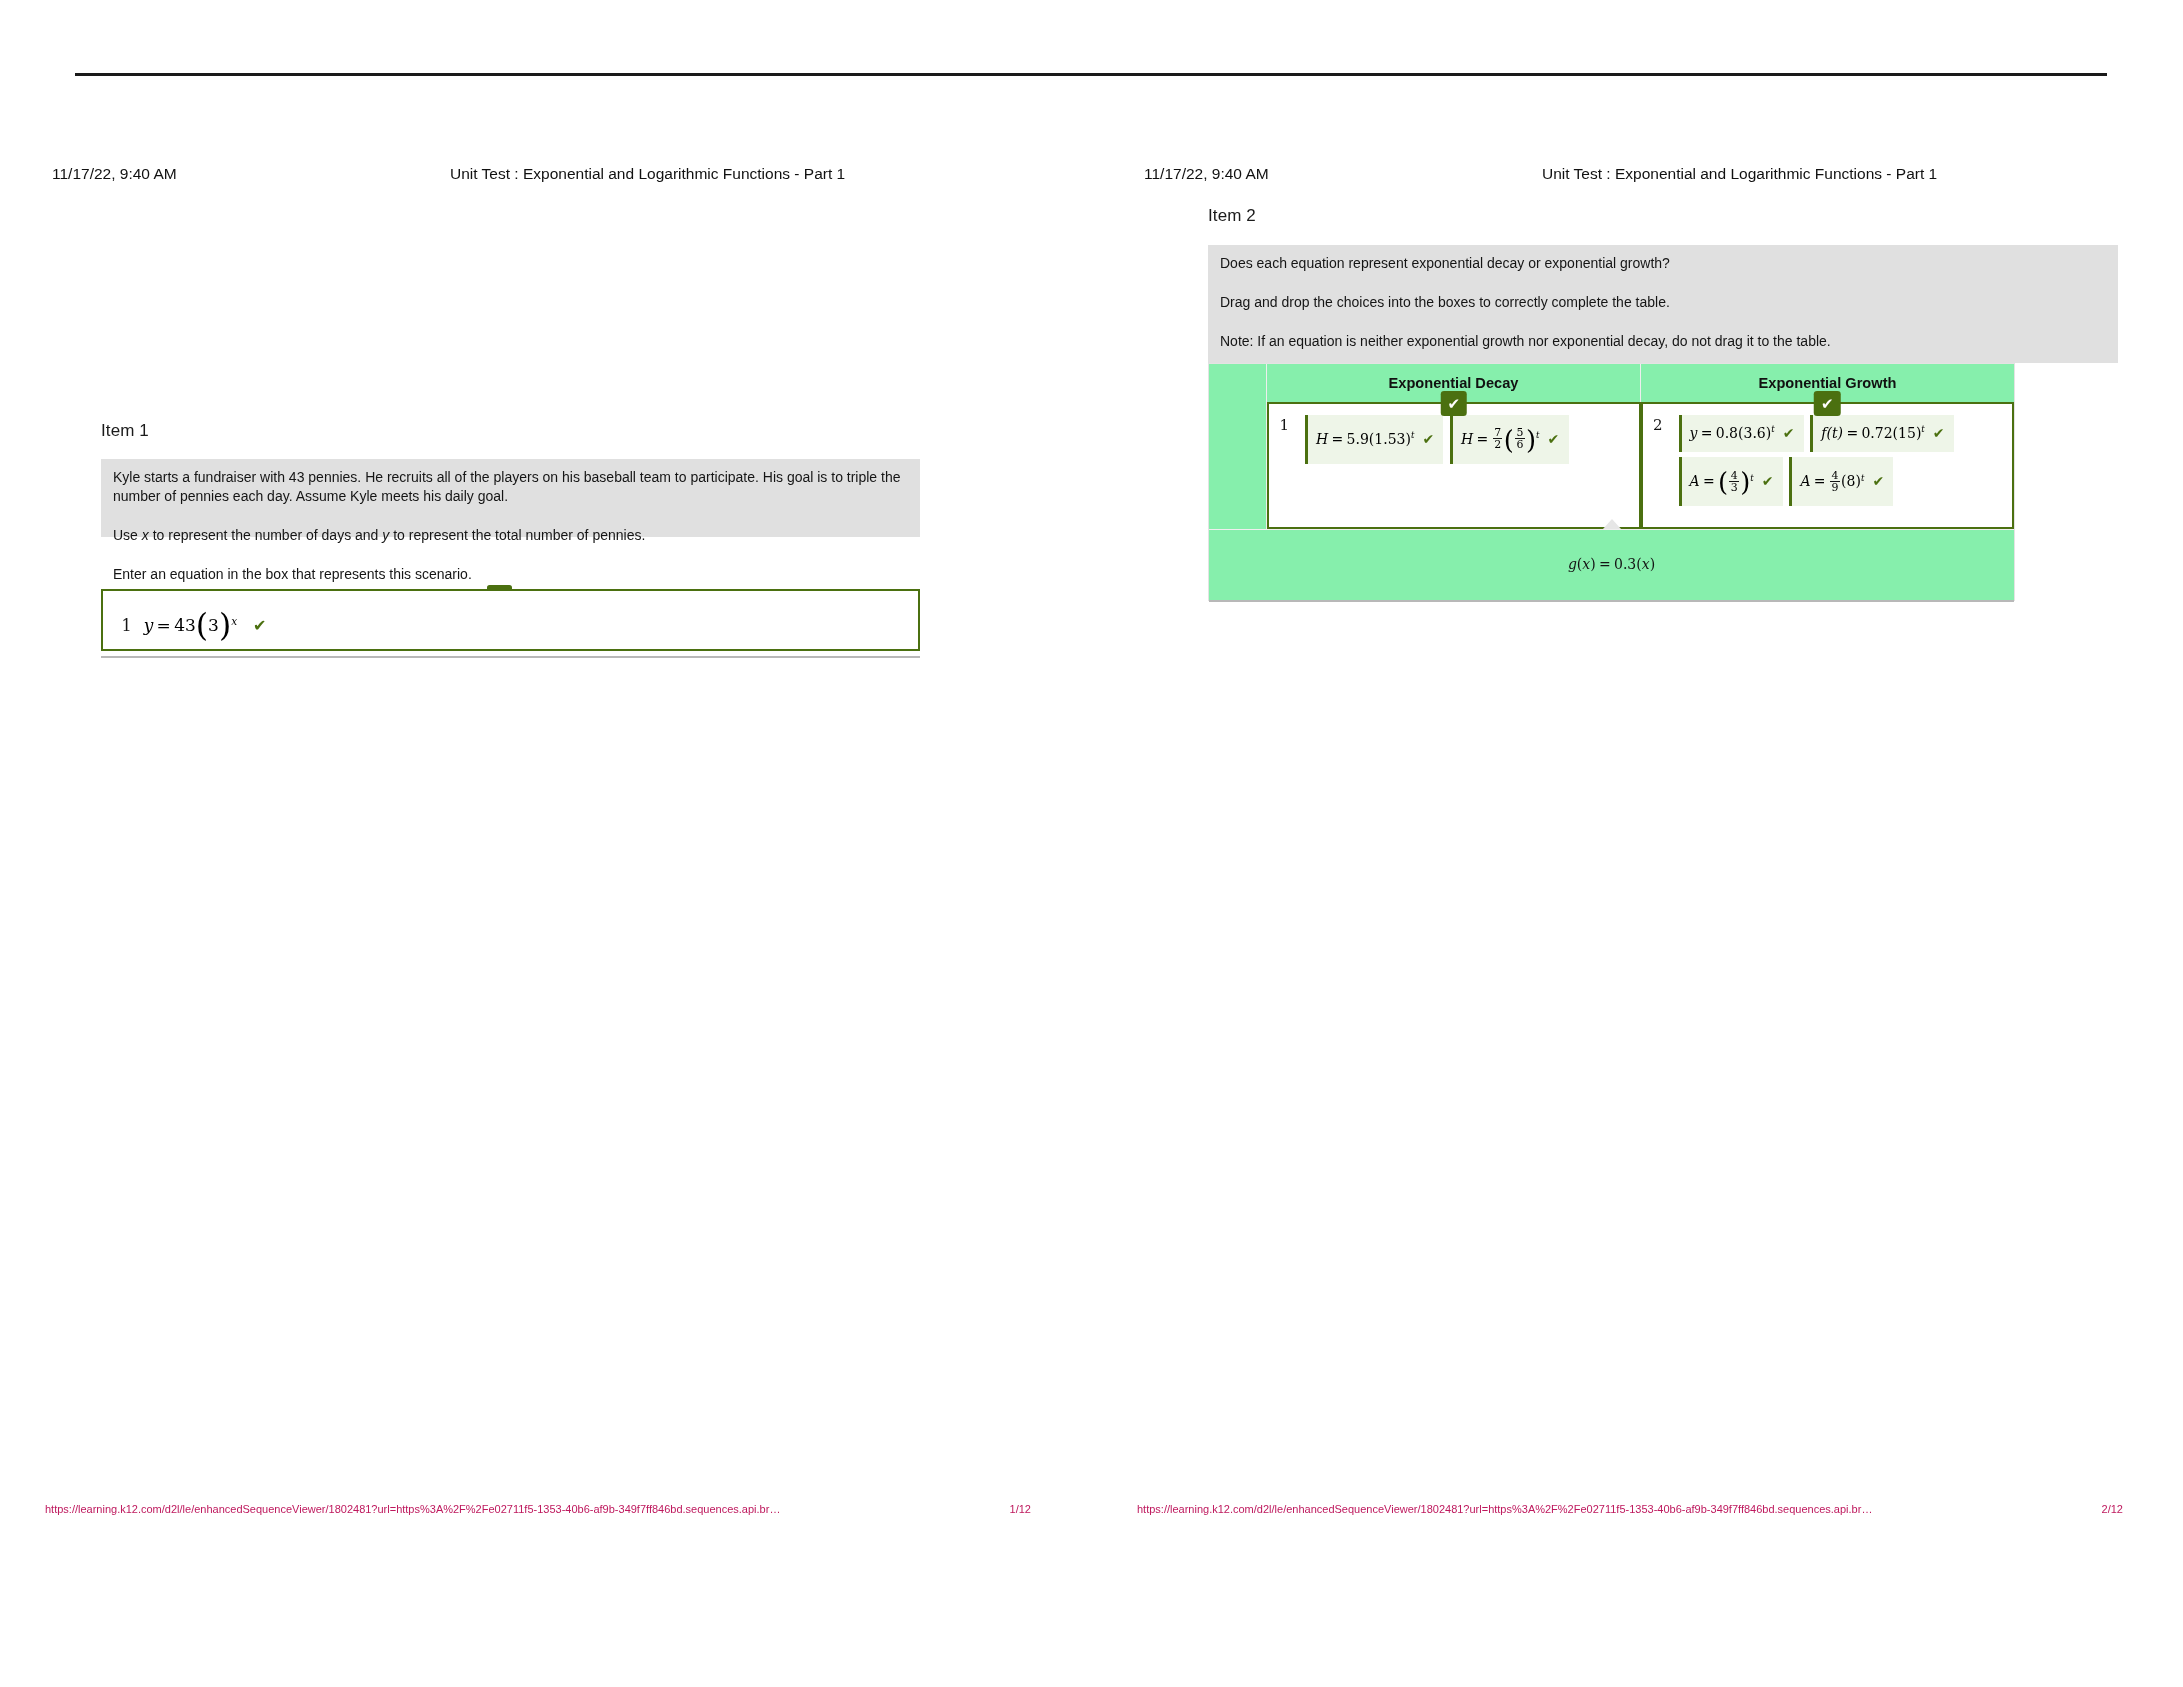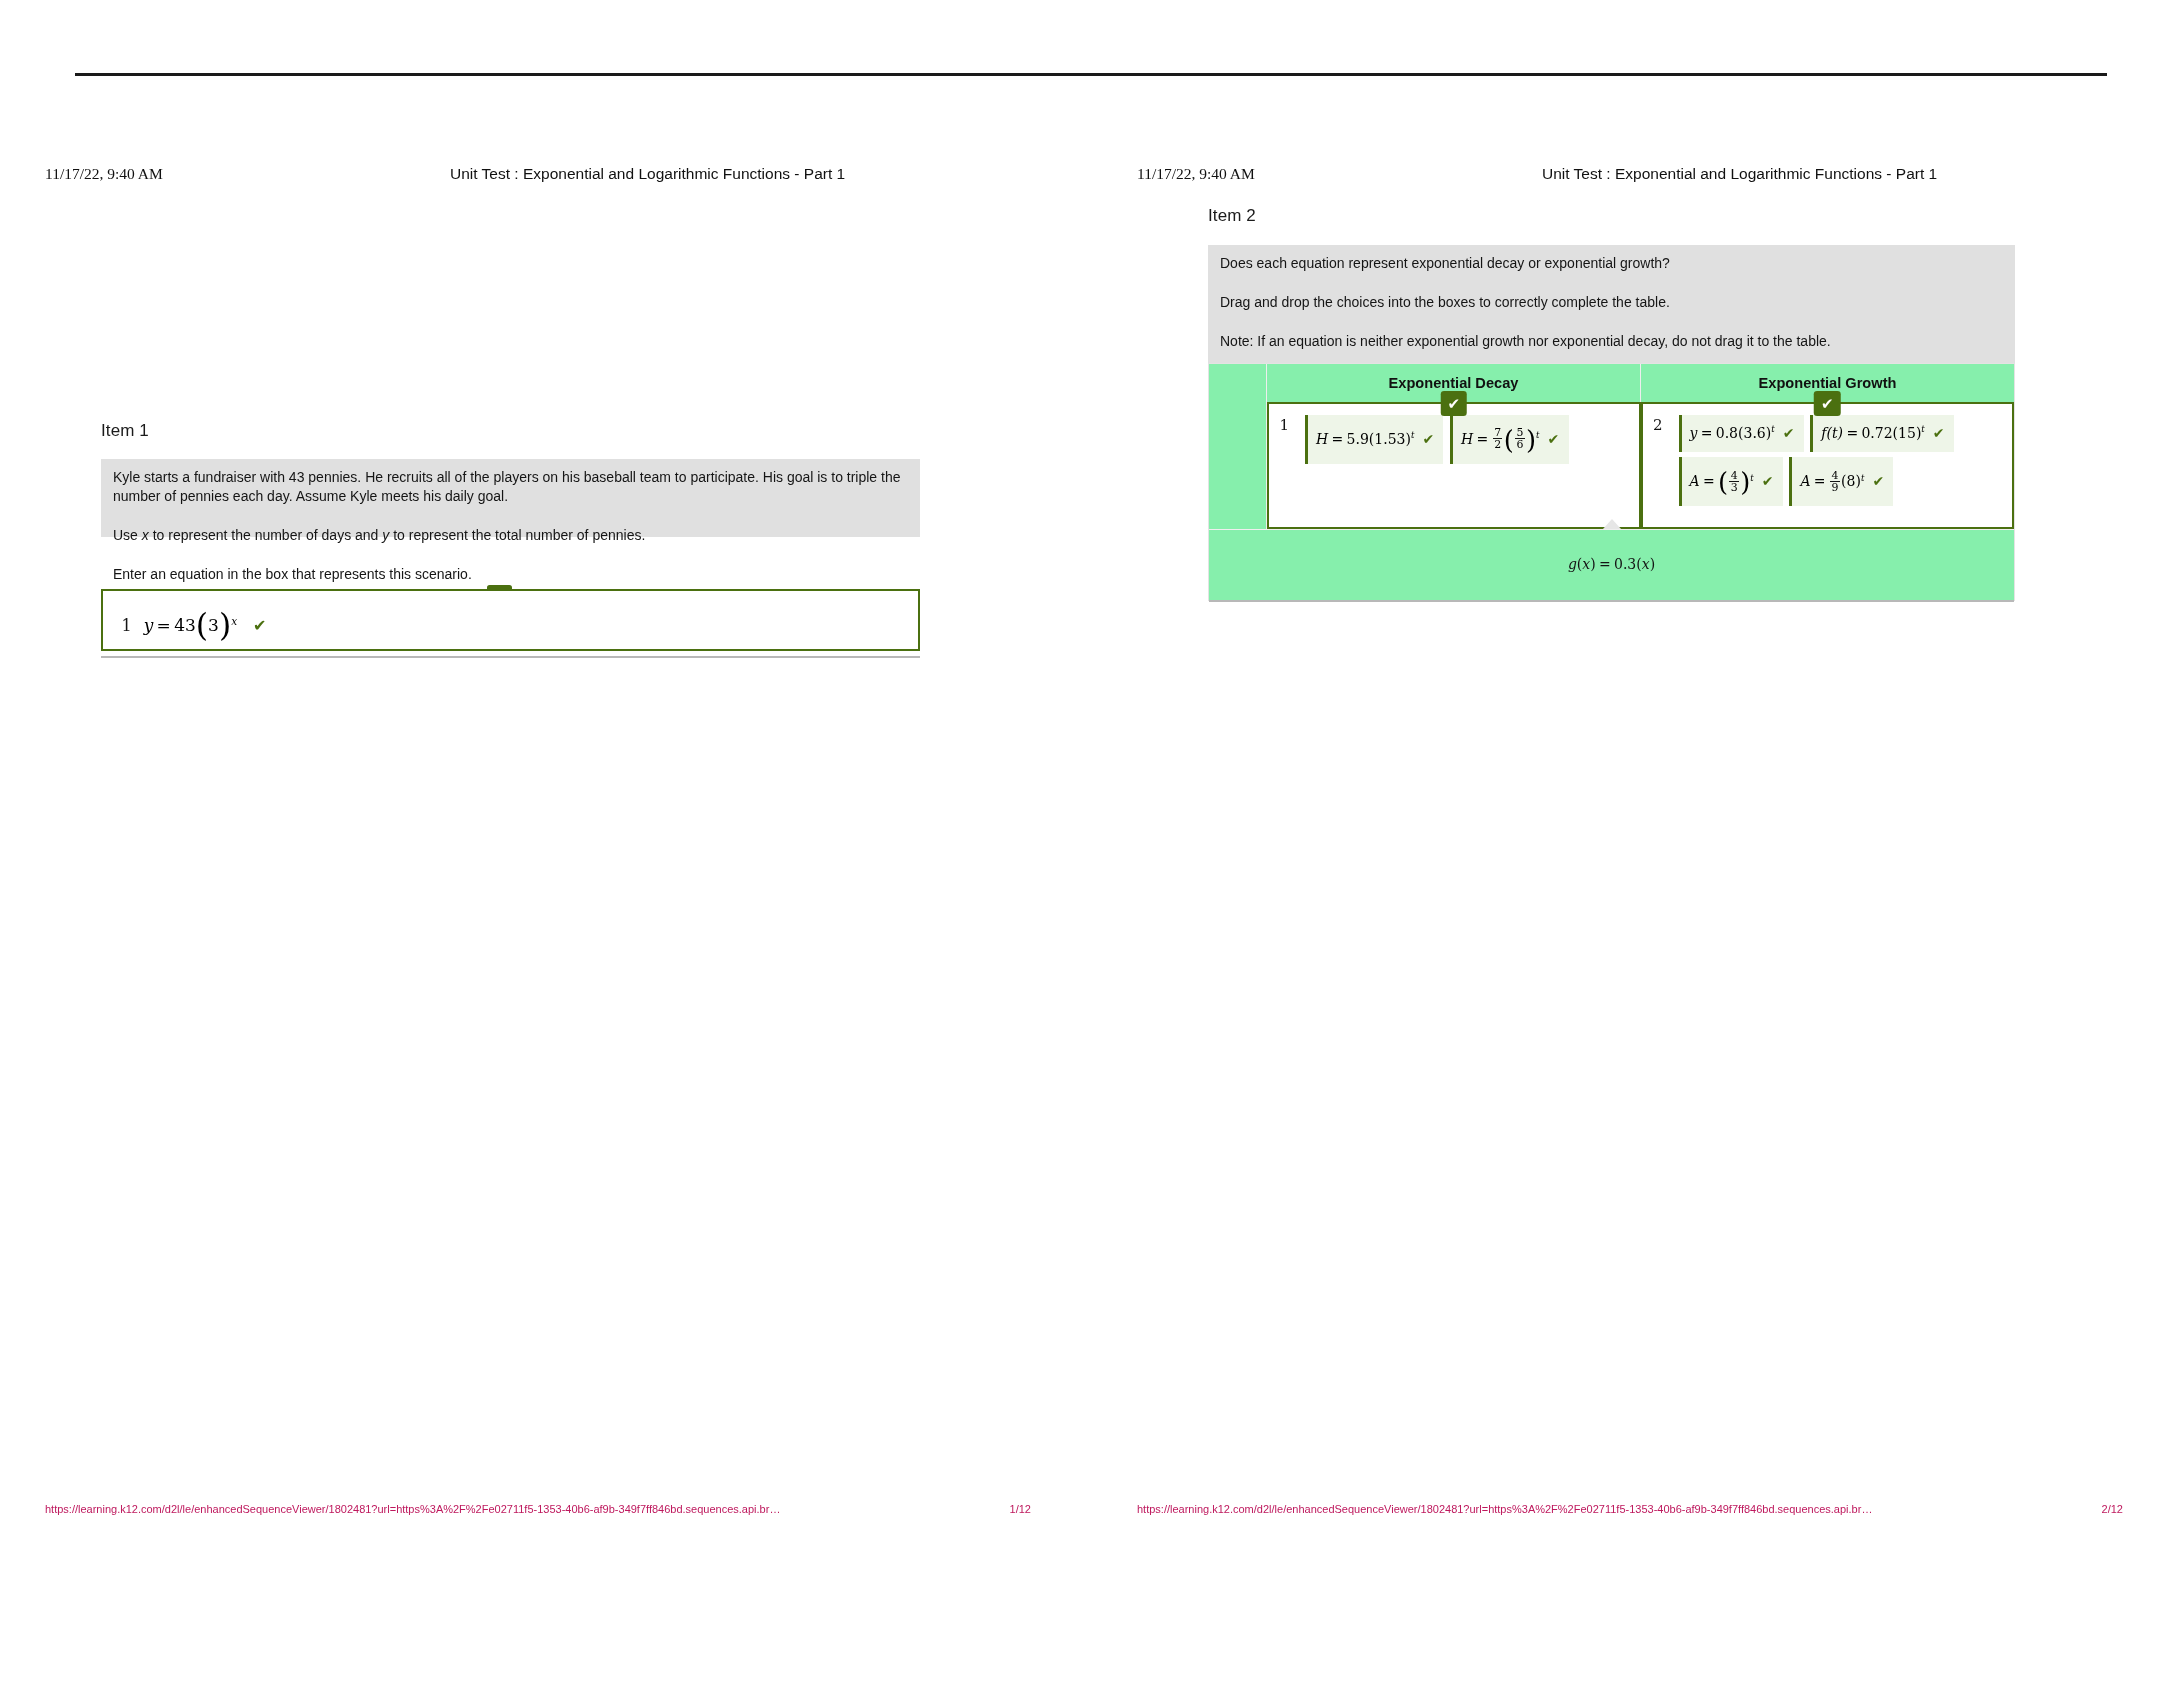--- a/index.html
+++ b/index.html
@@ -41,24 +41,23 @@
     position: absolute;
     top: 165px;
     left: 45px;
     width: 992px;
     height: 20px;
     font-size: 15.5px;
     color: #111;
   }
   .ph-date {
     position: absolute;
-    left: 0px;
+    left: 7px;
     top: 0px;
     white-space: nowrap;
-    font-family: Liberation Serif, serif;
   }
   .ph-title {
     position: absolute;
     left: 405px;
     top: 0px;
     white-space: nowrap;
   }
 
   
   .print-footer {
@@ -396,21 +395,21 @@
 
 <div class="page page-right">
 
   <div class="print-header">
     <span class="ph-date">11/17/22, 9:40 AM</span>
     <span class="ph-title">Unit Test : Exponential and Logarithmic Functions - Part 1</span>
   </div>
 
   <div class="item-title" style="left:116px; top:206px;">Item 2</div>
 
-  <div class="passage" style="left:116px; top:245px; width:807px; height:118px;">
+  <div class="passage" style="left:116px; top:245px; width:910px; height:118px;">
     <p>Does each equation represent exponential decay or exponential growth?</p>
     <p>Drag and drop the choices into the boxes to correctly complete the table.</p>
     <p>Note: If an equation is neither exponential growth nor exponential decay, do not drag it to the table.</p>
   </div>
 
   <div class="dnd-container" style="left:116px; top:363px; width:807px; height:238px;">
 
     <div class="dnd-head">
       <div class="spacer-col"></div>
       <div class="hcell divider">Exponential Decay</div>

